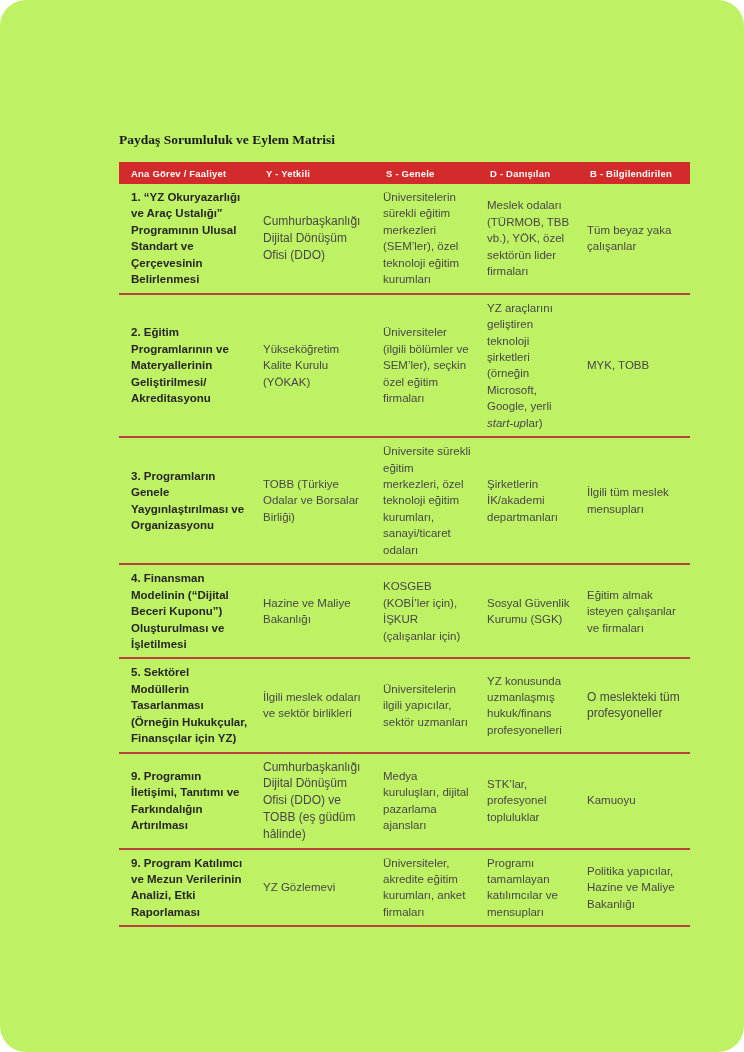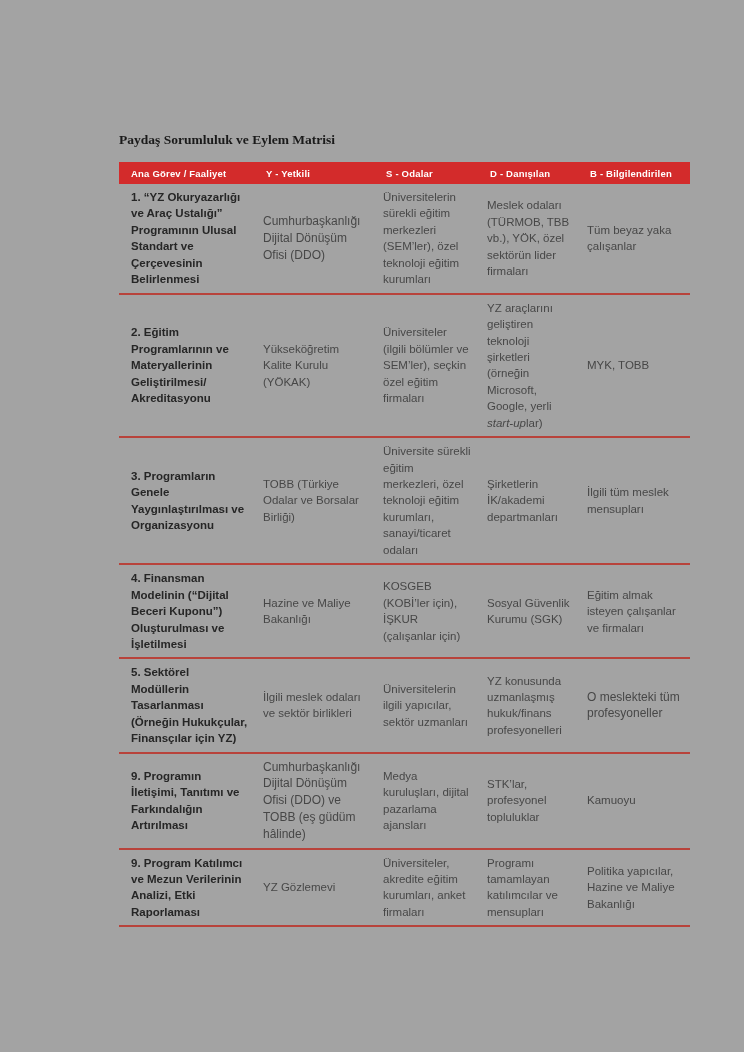--- a/index.html
+++ b/index.html
@@ -1,21 +1,22 @@
 <!DOCTYPE html>
 <html><head>
 <meta charset="utf-8">
 <style>
   html,body { margin:0; padding:0; background:#ffffff; }
   .page {
     position:relative;
     width:744px; height:1052px;
-    background:#a3a3a3;
+    background:#bef264;
     font-family:"Liberation Sans", sans-serif;
     overflow:hidden;
+    border-radius:26px;
   }
   .content {
     position:absolute;
     left:119px; top:132px;
     width:571px;
   }
   .doc-title {
     font-family:"Liberation Serif", serif;
     font-weight:bold;
     font-size:13.5px;
@@ -76,21 +77,21 @@
         <col class="c1">
           <col class="c2">
           <col class="c3">
           <col class="c4">
           <col class="c5">
       </colgroup>
       <thead>
         <tr>
           <th class="first">Ana Görev / Faaliyet</th>
           <th>Y - Yetkili</th>
-          <th>S - Odalar</th>
+          <th>S - Genele</th>
           <th>D - Danışılan</th>
           <th>B - Bilgilendirilen</th>
         </tr>
       </thead>
       <tbody>
         <tr>
           <td class="task">1. “YZ Okuryazarlığı ve Araç Ustalığı” Programının Ulusal Standart ve Çerçevesinin Belirlenmesi</td>
           <td>
               <span class="small">Cumhurbaşkanlığı Dijital Dönüşüm Ofisi (DDO)</span>
             </td>

